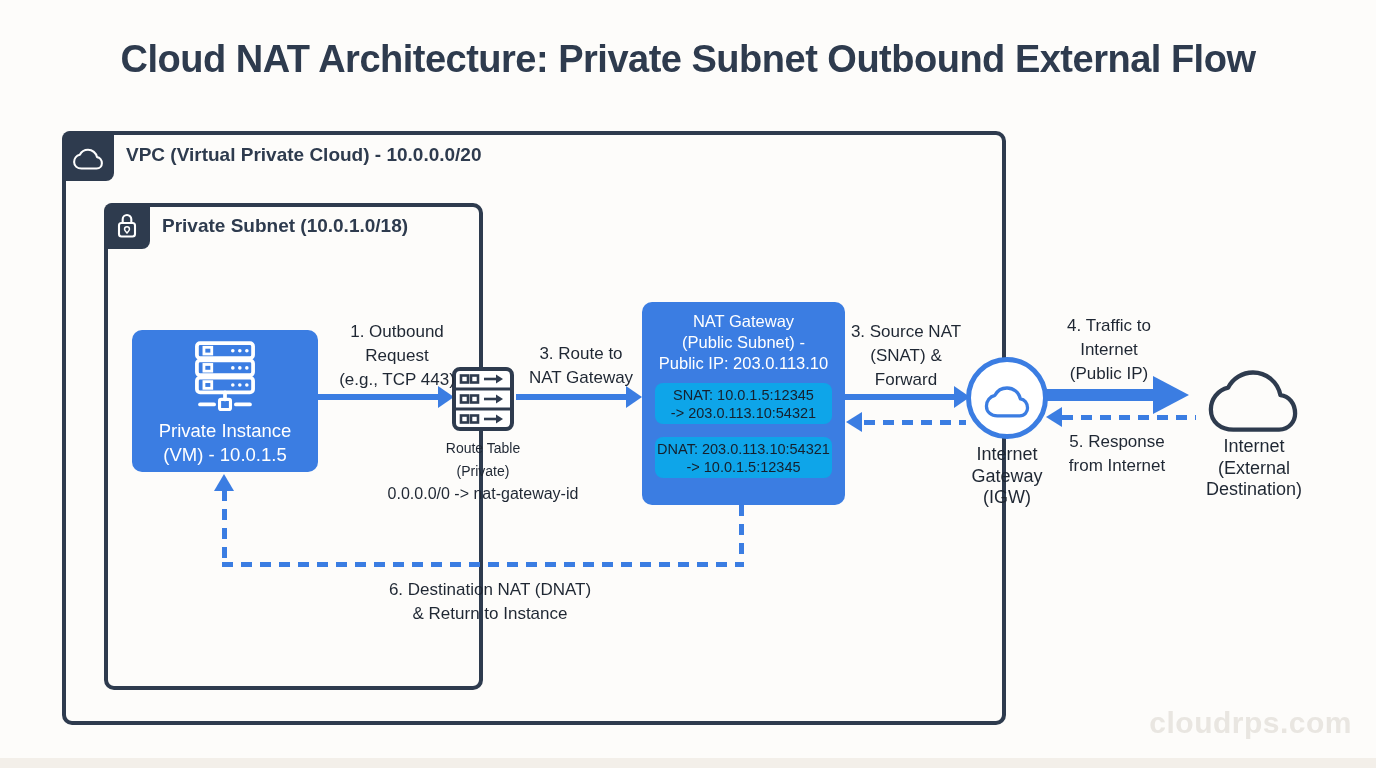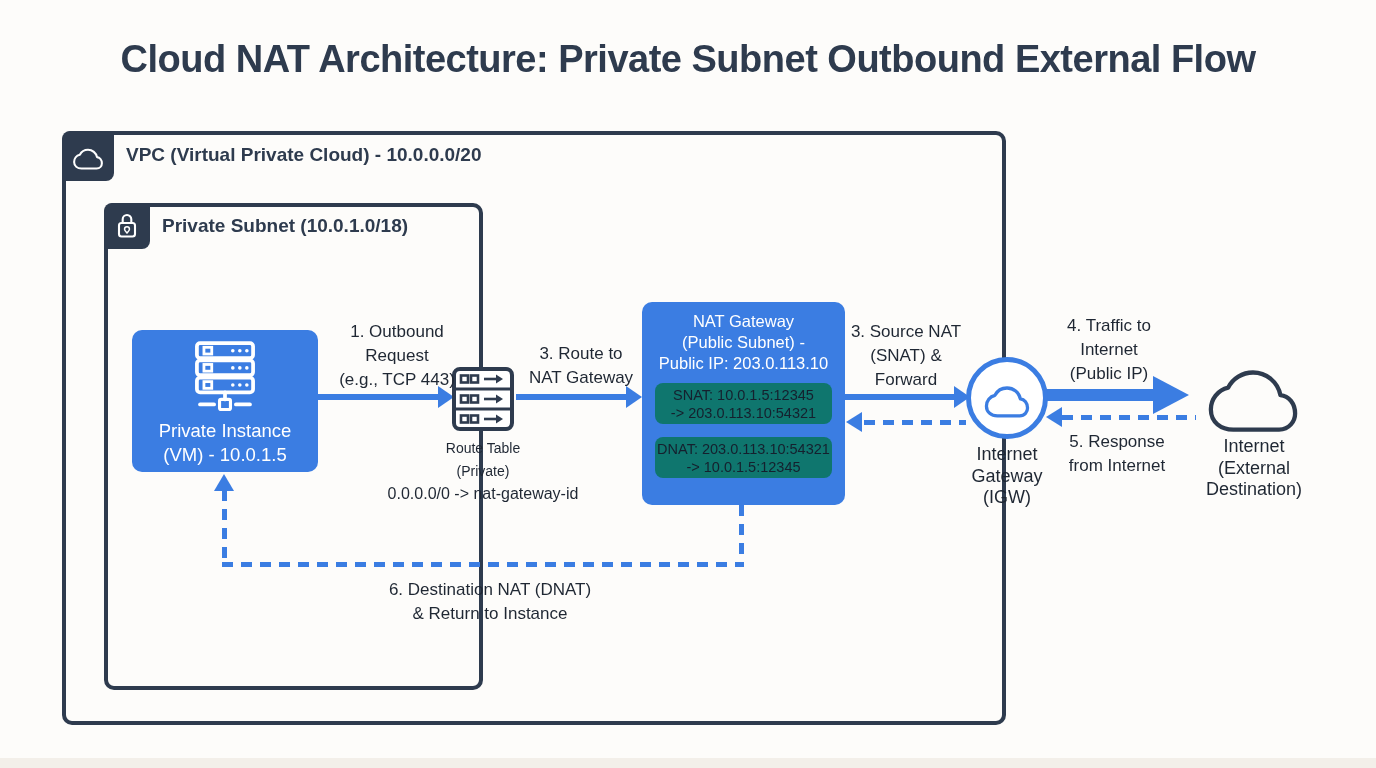--- a/index.html
+++ b/index.html
@@ -35,21 +35,21 @@
   #subnet-label{left:162px;top:215px;}
 
   
   .bluebox{background:var(--blue);border-radius:10px;z-index:3;box-sizing:border-box;}
   #instance-box{left:132px;top:330px;width:186px;height:142px;text-align:center;padding-top:10px;}
   #instance-label{color:#fff;font-size:18.5px;line-height:24px;font-weight:500;white-space:pre-line;margin-top:3px;}
 
   #nat-box{left:642px;top:302px;width:203px;height:203px;}
   #nat-title{position:absolute;left:0;right:0;top:9px;color:#fff;font-size:16.5px;line-height:21px;
              font-weight:500;text-align:center;white-space:pre-line;}
-  .nat-chip{position:absolute;left:13px;width:177px;height:41px;background:#0f766e;border-radius:8px;
+  .nat-chip{position:absolute;left:13px;width:177px;height:41px;background:#0ea5e9;border-radius:8px;
             display:flex;align-items:center;justify-content:center;text-align:center;
             font-size:14.5px;line-height:18px;font-weight:500;color:#15202e;white-space:pre-line;}
   #nat-snat{top:81px;}
   #nat-dnat{top:135px;}
 
   
   #igw-circle{left:966px;top:357px;width:82px;height:82px;border-radius:50%;
               border:5px solid var(--blue);background:#fff;box-sizing:border-box;z-index:3;
               display:flex;align-items:center;justify-content:center;}
 
@@ -248,13 +248,14 @@
 (SNAT) &amp;
 Forward</div>
   <div class="abs lbl step" id="step4">4. Traffic to
 Internet
 (Public IP)</div>
   <div class="abs lbl step" id="step5">5. Response
 from Internet</div>
   <div class="abs lbl step" id="step6">6. Destination NAT (DNAT)
 &amp; Return to Instance</div>
 
+  <div class="abs" id="watermark">cloudrps.com</div>
 </div>
 
 </body></html>

